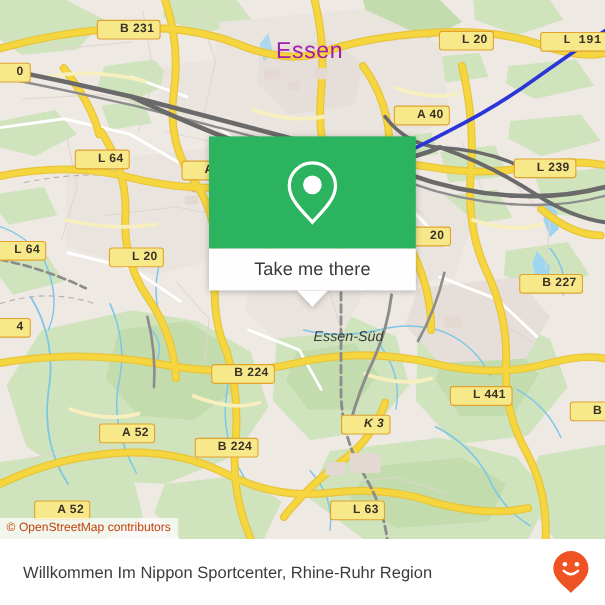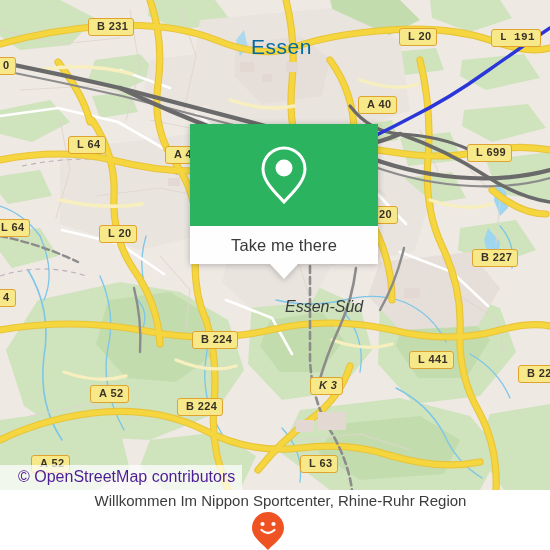--- a/index.html
+++ b/index.html
@@ -20,52 +20,52 @@
   
   .shield{
     position:absolute;
     background:#f7e98a;
     border:1.6px solid #e0a32e;
     border-radius:3px;
     color:#3a3226;
     font-size:11px;
     font-weight:bold;
     letter-spacing:.4px;
-    padding:1px 5px 2px 8px;
+    padding:1px 5px 2px 20px;
     line-height:13px;
     white-space:nowrap;
     box-sizing:border-box;
     font-family:"Liberation Sans", sans-serif;
   }
 
   
   .place-major{
     position:absolute;
-    color:#0369a1;
+    color:#a21caf;
     font-size:21px;
     letter-spacing:.5px;
     white-space:nowrap;
     font-family:"Liberation Sans", sans-serif;
   }
   .place-minor{
     position:absolute;
     color:#3b3b3b;
-    font-size:16px;
+    font-size:13px;
     font-style:italic;
     white-space:nowrap;
     font-family:"Liberation Sans", sans-serif;
   }
 
   
   #attribution{
     position:absolute;left:0;bottom:0;
     background:rgba(255,255,255,.72);
-    color:#4c1d95;
-    font-size:16px;
-    padding:3px 7px 4px 18px;
+    color:#c2410c;
+    font-size:11px;
+    padding:3px 7px 4px 6px;
     white-space:nowrap;
     font-family:"Liberation Sans", sans-serif;
   }
 
   
   #popup{
     position:absolute;left:190px;top:124px;width:188px;
     filter:drop-shadow(0 1px 3px rgba(0,0,0,.25));
   }
   #popup-head{
@@ -85,21 +85,21 @@
     width:0;height:0;
     border-left:14px solid transparent;
     border-right:14px solid transparent;
     border-top:15px solid #fefefe;
   }
 
   
   #footer{
     position:absolute;left:0;top:490px;width:550px;height:60px;
     background:#ffffff;
-    display:flex;align-items:center;flex-direction:column;
+    display:flex;align-items:center;
   }
   #footer-title{
     flex:1;
     color:#3c3c3c;
     font-size:15px;
     line-height:21px;
     padding-left:21px;
     padding-right:10px;
     font-family:"Liberation Sans", sans-serif;
   }
@@ -327,21 +327,21 @@
       </div>
 
     <div id="road-shields">
         <div class="shield" style="left: 88px; top: 18px;">B 231</div>
         <div class="shield" style="left: 399px; top: 28px;">L 20</div>
         <div class="shield" style="left: 491px; top: 29px; font-family: Liberation Mono, monospace;">L 191</div>
         <div class="shield" style="left: -6px; top: 57px;">0</div>
         <div class="shield" style="left: 358px; top: 96px;">A 40</div>
         <div class="shield" style="left: 68px; top: 136px;">L 64</div>
         <div class="shield" style="left: 165px; top: 146px;">A 40</div>
-        <div class="shield" style="left: 467px; top: 144px;">L 699</div>
+        <div class="shield" style="left: 467px; top: 144px;">L 239</div>
         <div class="shield" style="left: -8px; top: 219px;">L 64</div>
         <div class="shield" style="left: 99px; top: 225px;">L 20</div>
         <div class="shield" style="left: 370px; top: 206px;">20</div>
         <div class="shield" style="left: 472px; top: 249px;">B 227</div>
         <div class="shield" style="left: -6px; top: 289px;">4</div>
         <div class="shield" style="left: 192px; top: 331px;">B 224</div>
         <div class="shield" style="left: 409px; top: 351px;">L 441</div>
         <div class="shield" style="left: 518px; top: 365px;">B 227</div>
         <div class="shield" style="left: 90px; top: 385px;">A 52</div>
         <div class="shield" style="left: 310px; top: 377px; font-style: italic;">K 3</div>

